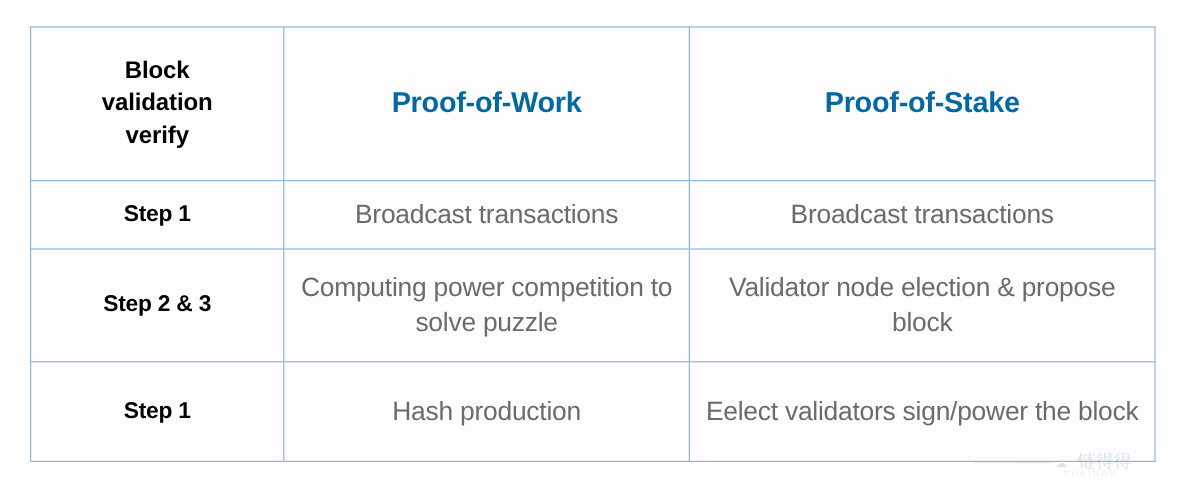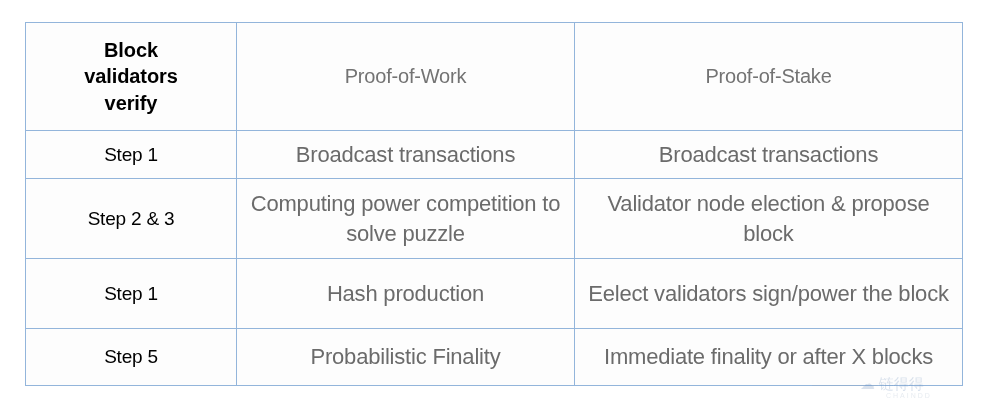--- a/index.html
+++ b/index.html
@@ -58,27 +58,27 @@
   tr.r4 { height: 57px; }
 
   .hdr-steps {
     font-weight: bold;
     font-size: 20px;
     color: #000000;
     line-height: 1.33;
     letter-spacing: -0.1px;
   }
   .hdr-col {
-    font-weight: normal;
-    font-size: 20px;
-    color: #737373;
+    font-weight: bold;
+    font-size: 24px;
+    color: #0369a1;
     letter-spacing: -0.2px;
   }
   .step-label {
-    font-weight: normal;
+    font-weight: bold;
     font-size: 19px;
     color: #000000;
     letter-spacing: -0.2px;
   }
   .cell-text {
     font-weight: normal;
     font-size: 22px;
     color: #6b6b6b;
     line-height: 1.33;
     letter-spacing: -0.2px;
@@ -97,26 +97,26 @@
   .wm-rule {
     position: absolute;
     left: -48px;
     top: 11px;
     width: 66px;
     height: 1px;
     background: #9aa7b6;
   }
   .wm-mark {
     position: absolute;
-    left: 0;
+    left: 20px;
     top: 1px;
     font-size: 15px;
     color: #5a7fb0;
     letter-spacing: 0px;
-    font-family: Liberation Serif, serif;
+    font-family: Liberation Mono, monospace;
     white-space: nowrap;
   }
   .wm-sub {
     position: absolute;
     left: 26px;
     top: 18px;
     font-size: 7px;
     color: #8fa3bb;
     letter-spacing: 2px;
     white-space: nowrap;
@@ -132,21 +132,21 @@
     <table class="cmp">
       <colgroup>
         <col class="c-steps">
         <col class="c-pow">
         <col class="c-pos">
       </colgroup>
       <tbody>
         <tr class="head-row">
           <td>
             <div class="hdr-steps">Block</div>
-            <div class="hdr-steps">validators</div>
+            <div class="hdr-steps">validation</div>
             <div class="hdr-steps">verify</div>
           </td>
           <td>
             <span class="hdr-col">Proof-of-Work</span>
           </td>
           <td>
             <span class="hdr-col">Proof-of-Stake</span>
           </td>
         </tr>
 
@@ -179,31 +179,20 @@
             <span class="step-label">Step 1</span>
           </td>
           <td>
             <span class="cell-text">Hash production</span>
           </td>
           <td>
             <span class="cell-text">Eelect validators sign/power the block</span>
           </td>
         </tr>
 
-        <tr class="r4">
-          <td>
-            <span class="step-label">Step 5</span>
-          </td>
-          <td>
-            <span class="cell-text">Probabilistic Finality</span>
-          </td>
-          <td>
-            <span class="cell-text">Immediate finality or after X blocks</span>
-          </td>
-        </tr>
       </tbody>
     </table>
   </div>
 
   <div class="watermark">
     <div class="wm-rule"></div>
     <div class="wm-mark">☁ 链得得</div>
     <div class="wm-sub">CHAINDD</div>
   </div>
 

